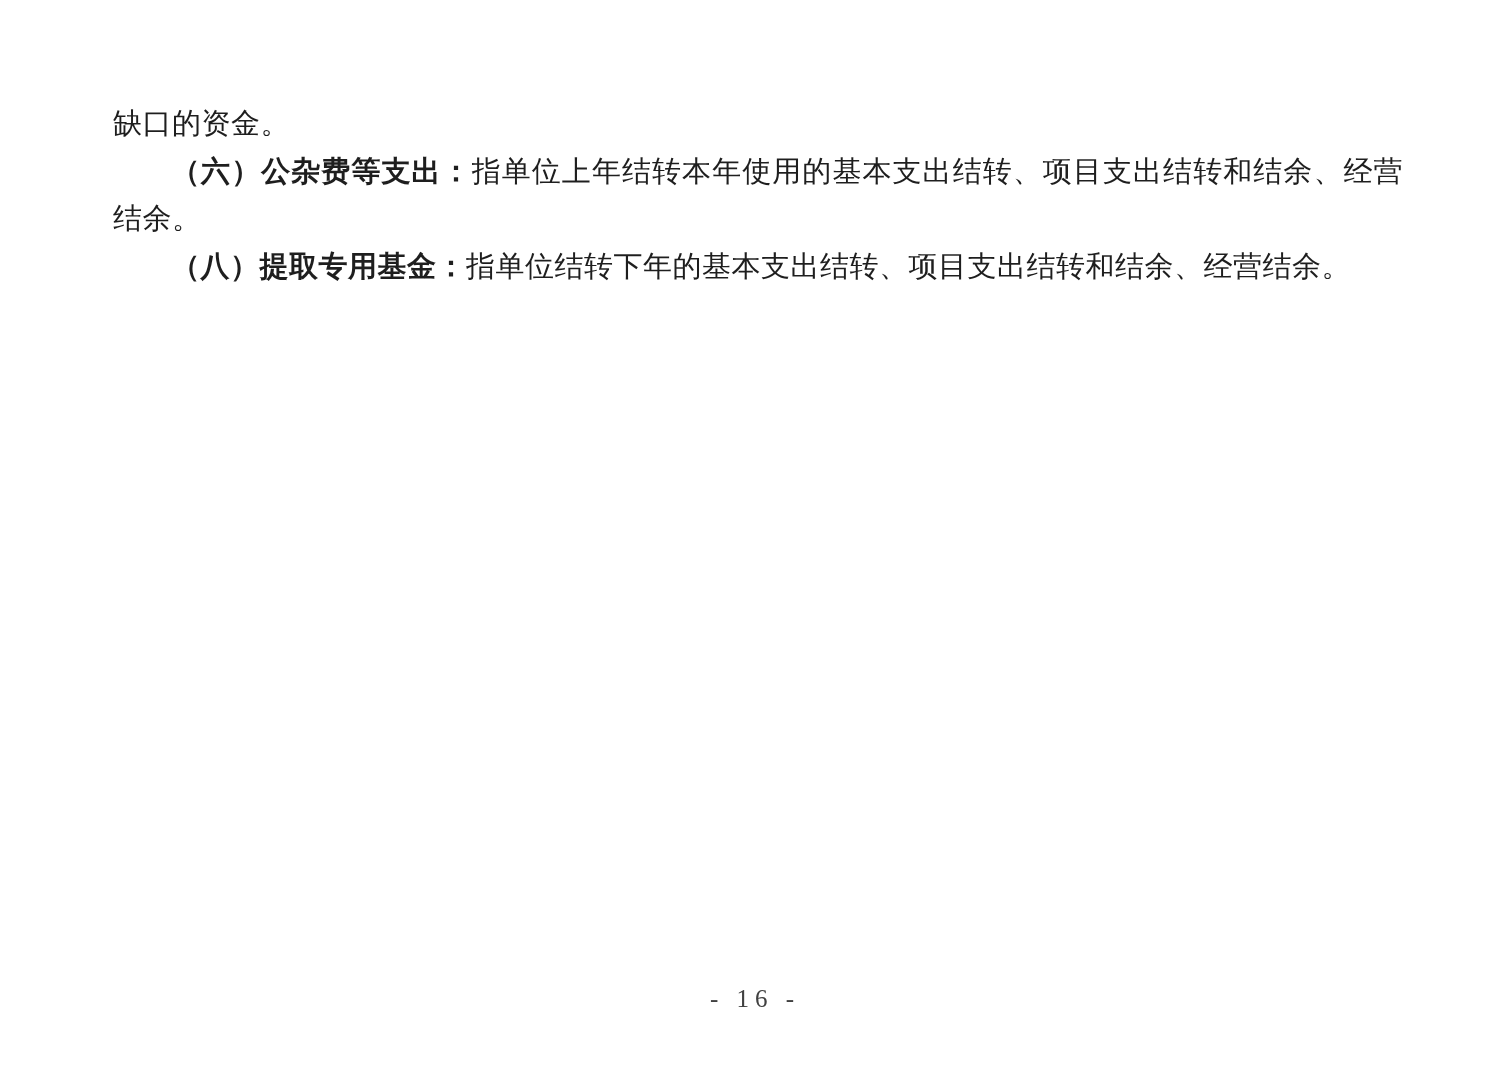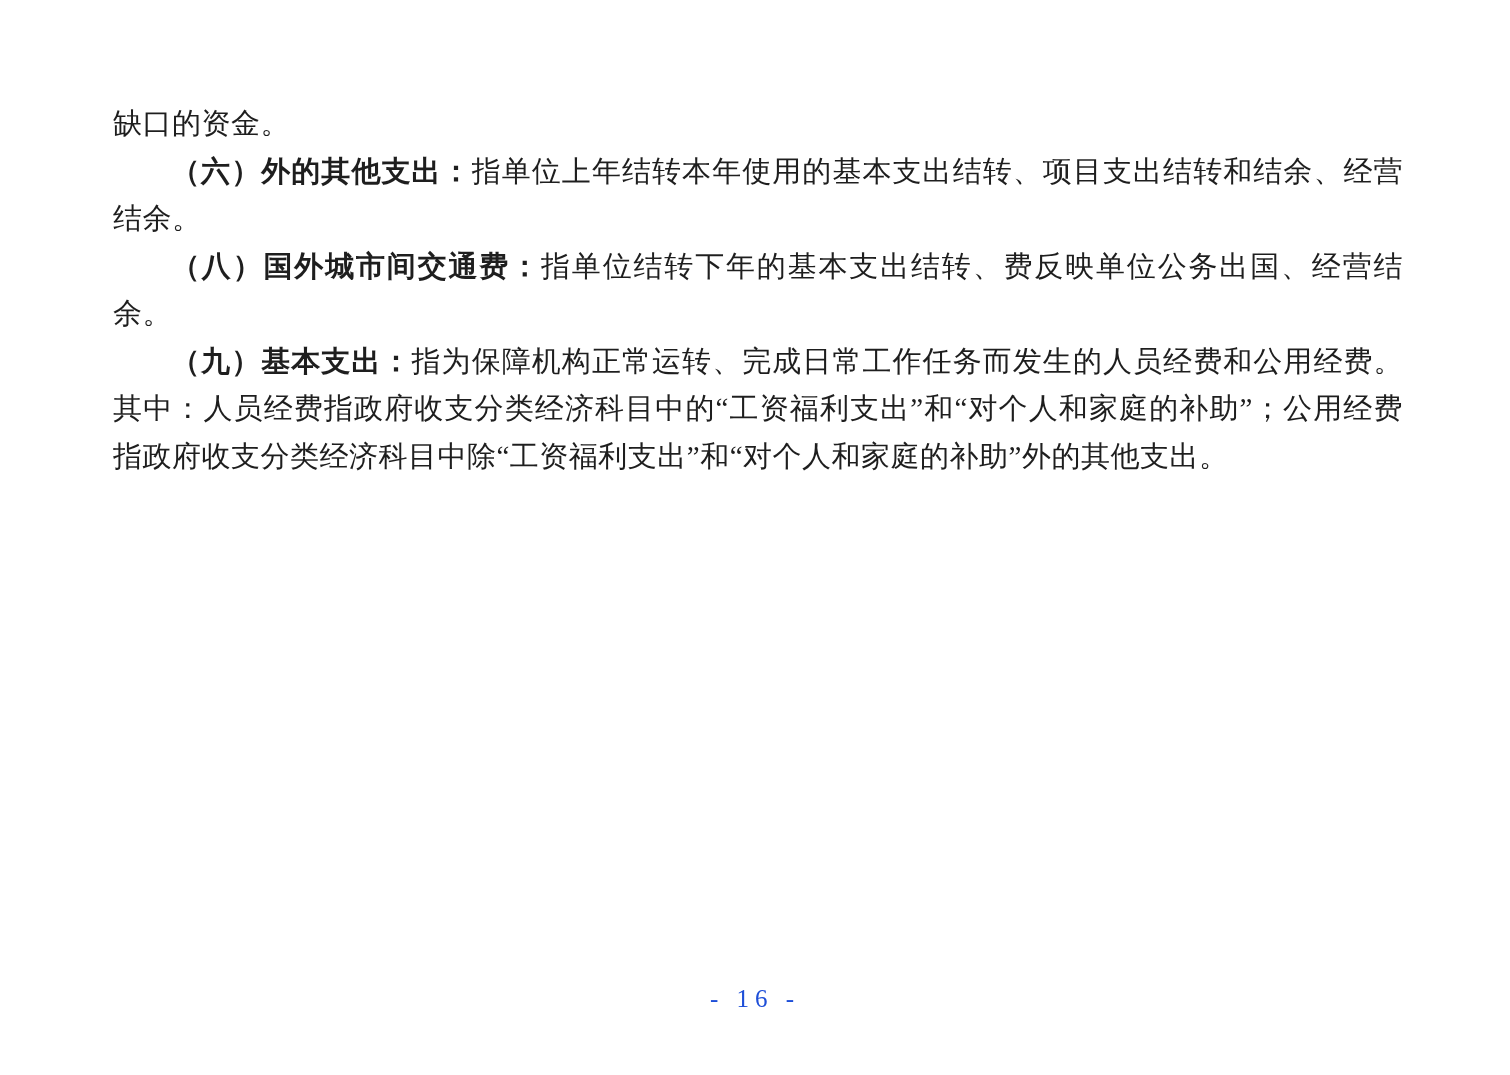--- a/index.html
+++ b/index.html
@@ -41,39 +41,38 @@
     font-weight: normal;
   }
   .page-number {
     position: absolute;
     left: 0;
     top: 985px;
     width: 1510px;
     text-align: center;
     font-size: 25px;
     letter-spacing: 6px;
-    color: #1d4ed8;
+    color: #404040;
     font-family: "Liberation Serif", "DejaVu Serif", serif;
   }
 </style>
 </head>
 <body>
 
 <div class="page">
 
   <div class="text-block">
 
     <p class="para no-indent"><span class="term"></span><span class="body-text">缺口的资金。</span></p>
 
-    <p class="para"><span class="term">（六）外的其他支出：</span><span class="body-text">指单位上年结转本年使用的基本支出结转、项目支出结转和结余、经营结余。</span></p>
+    <p class="para"><span class="term">（六）公杂费等支出：</span><span class="body-text">指单位上年结转本年使用的基本支出结转、项目支出结转和结余、经营结余。</span></p>
 
 
-    <p class="para"><span class="term">（八）国外城市间交通费：</span><span class="body-text">指单位结转下年的基本支出结转、费反映单位公务出国、经营结余。</span></p>
+    <p class="para"><span class="term">（八）提取专用基金：</span><span class="body-text">指单位结转下年的基本支出结转、项目支出结转和结余、经营结余。</span></p>
 
-    <p class="para"><span class="term">（九）基本支出：</span><span class="body-text">指为保障机构正常运转、完成日常工作任务而发生的人员经费和公用经费。其中：人员经费指政府收支分类经济科目中的“工资福利支出”和“对个人和家庭的补助”；公用经费指政府收支分类经济科目中除“工资福利支出”和“对个人和家庭的补助”外的其他支出。</span></p>
 
 
 
 
   </div>
 
   <div class="page-number">- 16 -</div>
 
 </div>
 

